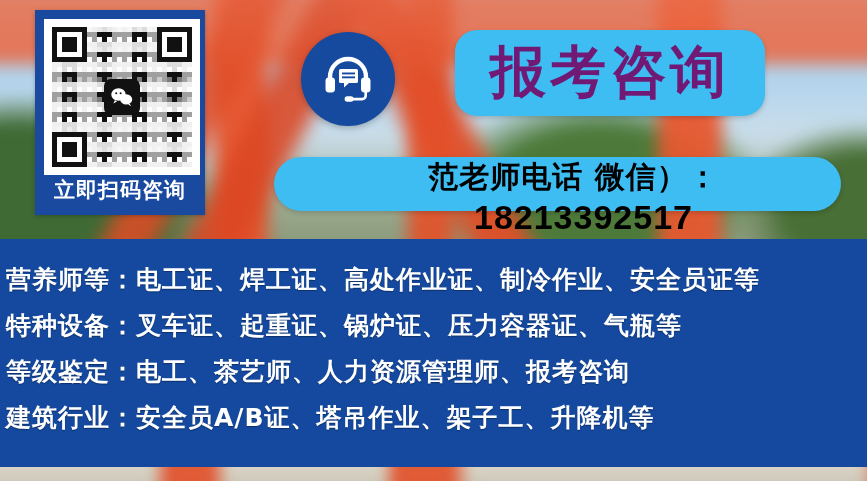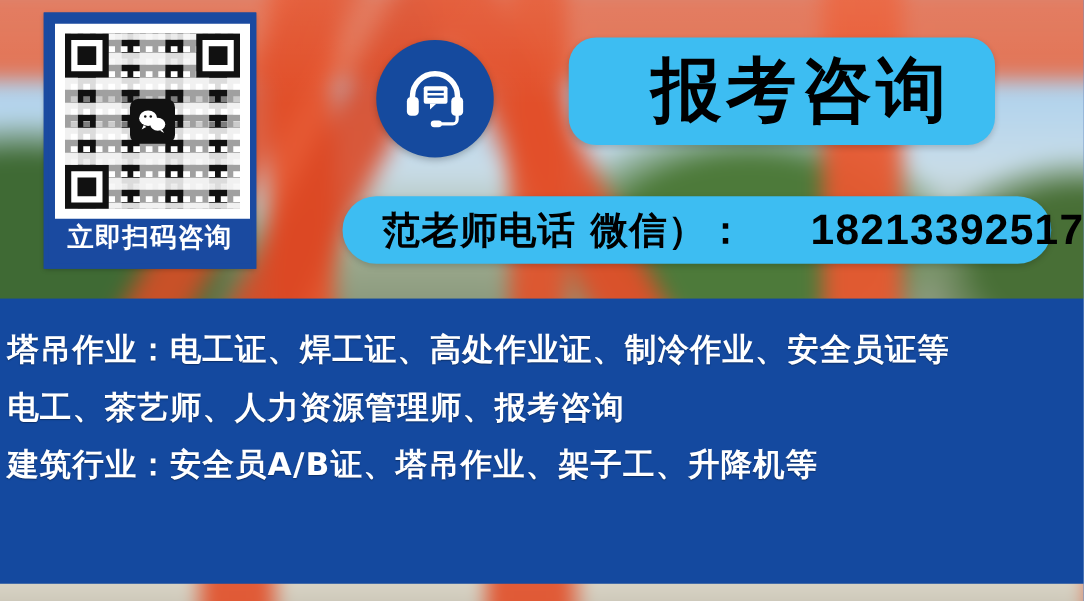--- a/index.html
+++ b/index.html
@@ -111,33 +111,33 @@
     display:flex;align-items:center;justify-content:center;
     box-shadow:0 2px 6px rgba(0,0,0,.25);
   }
 
   
   .pill-title{
     position:absolute;left:455px;top:30px;width:310px;height:86px;
     background:#3dbdf2;
     border-radius:22px;
     display:flex;align-items:center;justify-content:center;
-    color:#000000;
+    color:#701a75;
     font-size:56px;font-weight:bold;letter-spacing:4px;
     font-family:"DejaVu Sans","Liberation Sans",sans-serif;
     box-shadow:0 2px 5px rgba(0,0,0,.18);
-    padding-left:31px;
   }
   .pill-phone{
     position:absolute;left:274px;top:157px;width:567px;height:54px;
     background:#3dbdf2;
     border-radius:27px;
     display:flex;align-items:center;
     color:#000000;
     box-shadow:0 2px 5px rgba(0,0,0,.18);
+    flex-direction:column;
   }
   .pill-phone .label{
     margin-left:32px;
     font-size:30px;font-weight:bold;letter-spacing:1px;
     font-family:"DejaVu Sans","Liberation Sans",sans-serif;
     white-space:nowrap;
   }
   .pill-phone .number{
     margin-left:52px;
     font-size:34px;font-weight:bold;letter-spacing:1px;
@@ -237,26 +237,31 @@
   <div class="pill-title">报考咨询</div>
 
   <div class="pill-phone">
     <span class="label">范老师电话 微信）：</span>
     <span class="number">18213392517</span>
   </div>
 
   <div class="info-panel">
 
     <div class="info-row">
-      <span class="cat">塔吊作业：</span>
+      <span class="cat">营养师等：</span>
       <span class="items">电工证、焊工证、高处作业证、制冷作业、安全员证等</span>
     </div>
 
-
-    <div class="info-row">
+    <div class="info-row">
+      <span class="cat">特种设备：</span>
+      <span class="items">叉车证、起重证、锅炉证、压力容器证、气瓶等</span>
+    </div>
+
+    <div class="info-row">
+      <span class="cat">等级鉴定：</span>
       <span class="items">电工、茶艺师、人力资源管理师、报考咨询</span>
     </div>
 
     <div class="info-row">
       <span class="cat">建筑行业：</span>
       <span class="items">安全员A/B证、塔吊作业、架子工、升降机等</span>
     </div>
 
   </div>
 

